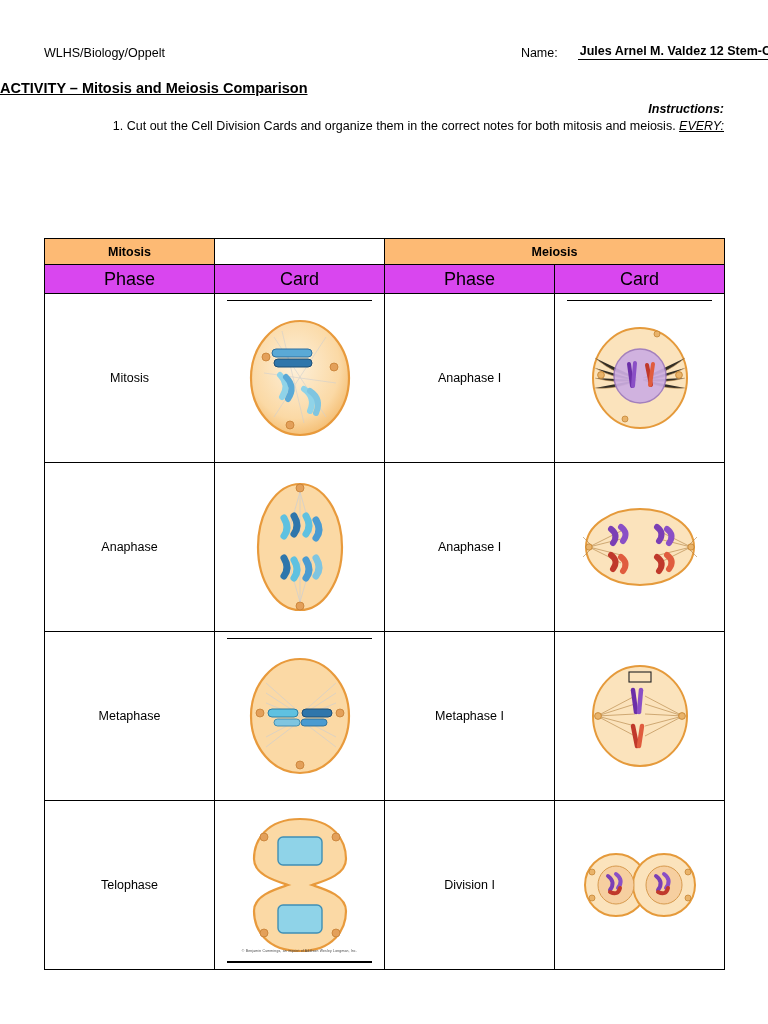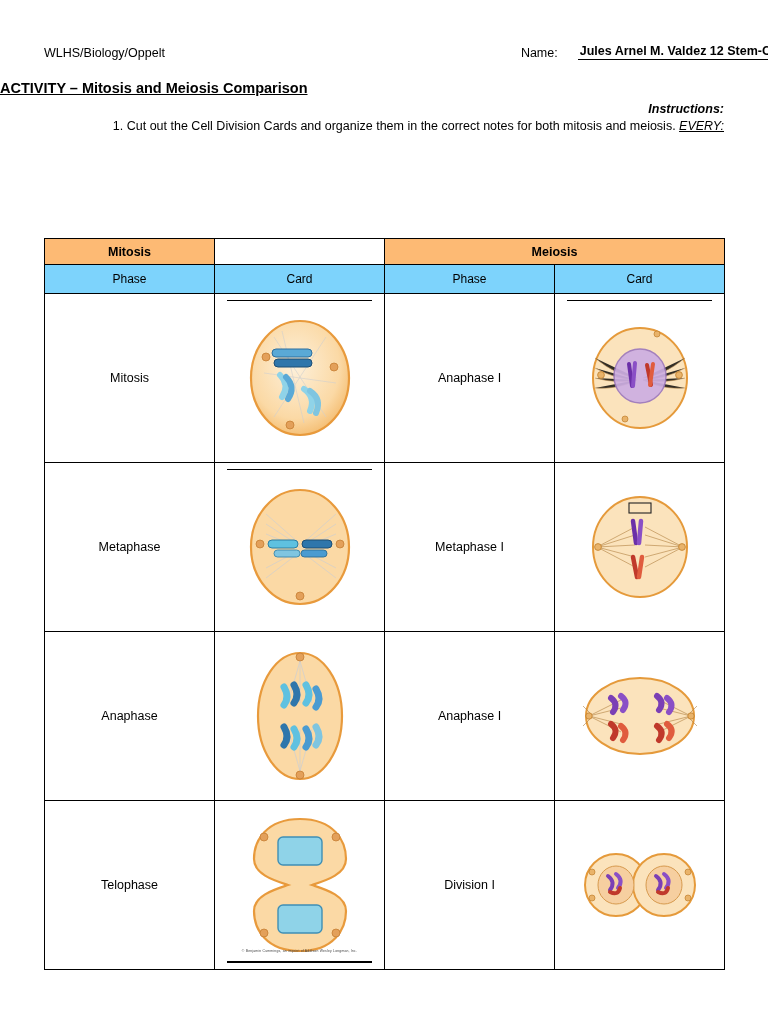--- a/index.html
+++ b/index.html
@@ -115,23 +115,23 @@
     font-weight: bold;
     font-size: 12.5px;
     height: 25px;
   }
   .hdr-blank {
     background: #ffffff;
     border-top: 1px solid #000;
     border-bottom: 1px solid #000;
   }
   .hdr-sub {
-    font-size: 12px;
+    font-size: 18px;
     height: 28px;
-    background: #7dd3fc;
+    background: #d946ef;
   }
   .phase-cell {
     font-size: 12.5px;
     height: 168px;
   }
   .card-cell {
     height: 168px;
     position: relative;
   }
   .col-phase { width: 170px; }
@@ -272,82 +272,20 @@
                 <g>
                   <path d="M44 46 l3 22" stroke="#6b2fa8" stroke-width="4" stroke-linecap="round"></path>
                   <path d="M50 45 l-2 23" stroke="#8a4fc6" stroke-width="4" stroke-linecap="round"></path>
                   <path d="M62 47 l4 20" stroke="#c0392b" stroke-width="4" stroke-linecap="round"></path>
                   <path d="M68 46 l-3 21" stroke="#e05c3e" stroke-width="4" stroke-linecap="round"></path>
                 </g>
                 <circle cx="16" cy="57" r="3.4" fill="#e9b36a" stroke="#c07f2c" stroke-width="0.8"></circle>
                 <circle cx="94" cy="57" r="3.4" fill="#e9b36a" stroke="#c07f2c" stroke-width="0.8"></circle>
                 <circle cx="40" cy="101" r="3" fill="#e9b36a" stroke="#c07f2c" stroke-width="0.7"></circle>
                 <circle cx="72" cy="16" r="3" fill="#e9b36a" stroke="#c07f2c" stroke-width="0.7"></circle>
-              </svg>
-            </div>
-          </td>
-        </tr>
-
-        <tr>
-          <td class="phase-cell">Metaphase</td>
-          <td class="card-cell">
-            <div class="cut-line-top"></div>
-            <div class="fig">
-              <svg width="112" height="130" viewBox="0 0 112 130">
-                <ellipse cx="56" cy="65" rx="49" ry="57" fill="#fbd9a5" stroke="#e89a3c" stroke-width="2.2"></ellipse>
-                <g stroke="#cfcfcf" stroke-width="0.7">
-                  <path d="M22 32 L56 62"></path>
-                    <path d="M22 42 L56 64"></path>
-                    <path d="M22 52 L56 66"></path>
-                  <path d="M22 96 L56 70"></path>
-                    <path d="M22 86 L56 68"></path>
-                  <path d="M92 32 L58 62"></path>
-                    <path d="M92 42 L58 64"></path>
-                    <path d="M92 52 L58 66"></path>
-                  <path d="M92 96 L58 70"></path>
-                    <path d="M92 86 L58 68"></path>
-                </g>
-                <g>
-                  <rect x="24" y="58" width="30" height="8" rx="4" fill="#5fc1e0" stroke="#2f7fa3" stroke-width="1"></rect>
-                  <rect x="58" y="58" width="30" height="8" rx="4" fill="#2f76ab" stroke="#1d4e75" stroke-width="1"></rect>
-                  <rect x="30" y="68" width="26" height="7" rx="3.5" fill="#7fc5e0" stroke="#3a87ab" stroke-width="0.9"></rect>
-                  <rect x="57" y="68" width="26" height="7" rx="3.5" fill="#4a9bd1" stroke="#2a6d96" stroke-width="0.9"></rect>
-                </g>
-                <circle cx="16" cy="62" r="4" fill="#e3a05a" stroke="#c67f34" stroke-width="0.8"></circle>
-                <circle cx="96" cy="62" r="4" fill="#e3a05a" stroke="#c67f34" stroke-width="0.8"></circle>
-                <circle cx="56" cy="114" r="4" fill="#e3a05a" stroke="#c67f34" stroke-width="0.8"></circle>
-              </svg>
-            </div>
-          </td>
-          <td class="phase-cell">Metaphase I</td>
-          <td class="card-cell">
-            <div class="fig">
-              <svg width="110" height="120" viewBox="0 0 110 120">
-                <ellipse cx="55" cy="60" rx="47" ry="50" fill="#fbe3bc" stroke="#e59a3b" stroke-width="2"></ellipse>
-                <g stroke="#b08040" stroke-width="0.6">
-                  <path d="M12 60 L50 40"></path>
-                    <path d="M12 60 L50 48"></path>
-                    <path d="M12 60 L50 58"></path>
-                    <path d="M12 60 L50 70"></path>
-                    <path d="M12 60 L50 80"></path>
-                  <path d="M98 60 L60 40"></path>
-                    <path d="M98 60 L60 48"></path>
-                    <path d="M98 60 L60 58"></path>
-                    <path d="M98 60 L60 70"></path>
-                    <path d="M98 60 L60 80"></path>
-                </g>
-                <rect x="44" y="16" width="22" height="10" fill="none" stroke="#222" stroke-width="1.1"></rect>
-                <g>
-                  <path d="M48 34 l3 22" stroke="#6b2fa8" stroke-width="4.5" stroke-linecap="round"></path>
-                  <path d="M56 34 l-2 22" stroke="#8a4fc6" stroke-width="4.5" stroke-linecap="round"></path>
-                  <path d="M48 70 l4 20" stroke="#c0392b" stroke-width="4.5" stroke-linecap="round"></path>
-                  <path d="M57 70 l-3 20" stroke="#e05c3e" stroke-width="4.5" stroke-linecap="round"></path>
-                </g>
-                <circle cx="13" cy="60" r="3.4" fill="#e9b36a" stroke="#c07f2c" stroke-width="0.8"></circle>
-                <circle cx="97" cy="60" r="3.4" fill="#e9b36a" stroke="#c07f2c" stroke-width="0.8"></circle>
               </svg>
             </div>
           </td>
         </tr>
 
         <tr>
           <td class="phase-cell">Anaphase</td>
           <td class="card-cell">
             <div class="fig">
               <svg width="112" height="138" viewBox="0 0 112 138">
@@ -405,20 +343,82 @@
                   <path d="M86 58 q8 6 2 14" stroke="#e05c3e" stroke-width="6" fill="none" stroke-linecap="round"></path>
                 </g>
                 <circle cx="8" cy="50" r="3.2" fill="#e9b36a" stroke="#c07f2c" stroke-width="0.8"></circle>
                 <circle cx="110" cy="50" r="3.2" fill="#e9b36a" stroke="#c07f2c" stroke-width="0.8"></circle>
               </svg>
             </div>
           </td>
         </tr>
 
         <tr>
+          <td class="phase-cell">Metaphase</td>
+          <td class="card-cell">
+            <div class="cut-line-top"></div>
+            <div class="fig">
+              <svg width="112" height="130" viewBox="0 0 112 130">
+                <ellipse cx="56" cy="65" rx="49" ry="57" fill="#fbd9a5" stroke="#e89a3c" stroke-width="2.2"></ellipse>
+                <g stroke="#cfcfcf" stroke-width="0.7">
+                  <path d="M22 32 L56 62"></path>
+                    <path d="M22 42 L56 64"></path>
+                    <path d="M22 52 L56 66"></path>
+                  <path d="M22 96 L56 70"></path>
+                    <path d="M22 86 L56 68"></path>
+                  <path d="M92 32 L58 62"></path>
+                    <path d="M92 42 L58 64"></path>
+                    <path d="M92 52 L58 66"></path>
+                  <path d="M92 96 L58 70"></path>
+                    <path d="M92 86 L58 68"></path>
+                </g>
+                <g>
+                  <rect x="24" y="58" width="30" height="8" rx="4" fill="#5fc1e0" stroke="#2f7fa3" stroke-width="1"></rect>
+                  <rect x="58" y="58" width="30" height="8" rx="4" fill="#2f76ab" stroke="#1d4e75" stroke-width="1"></rect>
+                  <rect x="30" y="68" width="26" height="7" rx="3.5" fill="#7fc5e0" stroke="#3a87ab" stroke-width="0.9"></rect>
+                  <rect x="57" y="68" width="26" height="7" rx="3.5" fill="#4a9bd1" stroke="#2a6d96" stroke-width="0.9"></rect>
+                </g>
+                <circle cx="16" cy="62" r="4" fill="#e3a05a" stroke="#c67f34" stroke-width="0.8"></circle>
+                <circle cx="96" cy="62" r="4" fill="#e3a05a" stroke="#c67f34" stroke-width="0.8"></circle>
+                <circle cx="56" cy="114" r="4" fill="#e3a05a" stroke="#c67f34" stroke-width="0.8"></circle>
+              </svg>
+            </div>
+          </td>
+          <td class="phase-cell">Metaphase I</td>
+          <td class="card-cell">
+            <div class="fig">
+              <svg width="110" height="120" viewBox="0 0 110 120">
+                <ellipse cx="55" cy="60" rx="47" ry="50" fill="#fbe3bc" stroke="#e59a3b" stroke-width="2"></ellipse>
+                <g stroke="#b08040" stroke-width="0.6">
+                  <path d="M12 60 L50 40"></path>
+                    <path d="M12 60 L50 48"></path>
+                    <path d="M12 60 L50 58"></path>
+                    <path d="M12 60 L50 70"></path>
+                    <path d="M12 60 L50 80"></path>
+                  <path d="M98 60 L60 40"></path>
+                    <path d="M98 60 L60 48"></path>
+                    <path d="M98 60 L60 58"></path>
+                    <path d="M98 60 L60 70"></path>
+                    <path d="M98 60 L60 80"></path>
+                </g>
+                <rect x="44" y="16" width="22" height="10" fill="none" stroke="#222" stroke-width="1.1"></rect>
+                <g>
+                  <path d="M48 34 l3 22" stroke="#6b2fa8" stroke-width="4.5" stroke-linecap="round"></path>
+                  <path d="M56 34 l-2 22" stroke="#8a4fc6" stroke-width="4.5" stroke-linecap="round"></path>
+                  <path d="M48 70 l4 20" stroke="#c0392b" stroke-width="4.5" stroke-linecap="round"></path>
+                  <path d="M57 70 l-3 20" stroke="#e05c3e" stroke-width="4.5" stroke-linecap="round"></path>
+                </g>
+                <circle cx="13" cy="60" r="3.4" fill="#e9b36a" stroke="#c07f2c" stroke-width="0.8"></circle>
+                <circle cx="97" cy="60" r="3.4" fill="#e9b36a" stroke="#c07f2c" stroke-width="0.8"></circle>
+              </svg>
+            </div>
+          </td>
+        </tr>
+
+        <tr>
           <td class="phase-cell">Telophase</td>
           <td class="card-cell">
             <div class="fig">
               <svg width="104" height="140" viewBox="0 0 104 140">
                 <path d="M52 4 C86 4 98 26 98 44 C98 60 76 66 64 70 C76 74 98 80 98 96 C98 114 86 136 52 136 C18 136 6 114 6 96 C6 80 28 74 40 70 C28 66 6 60 6 44 C6 26 18 4 52 4 Z" fill="#fbd9a5" stroke="#e89a3c" stroke-width="2.2"></path>
                 <rect x="30" y="22" width="44" height="28" rx="5" fill="#8fd3e8" stroke="#3f8fb5" stroke-width="1.4"></rect>
                 <rect x="30" y="90" width="44" height="28" rx="5" fill="#8fd3e8" stroke="#3f8fb5" stroke-width="1.4"></rect>
                 <circle cx="16" cy="22" r="4" fill="#e3a05a" stroke="#c67f34" stroke-width="0.8"></circle>
                 <circle cx="88" cy="22" r="4" fill="#e3a05a" stroke="#c67f34" stroke-width="0.8"></circle>
                 <circle cx="16" cy="118" r="4" fill="#e3a05a" stroke="#c67f34" stroke-width="0.8"></circle>

